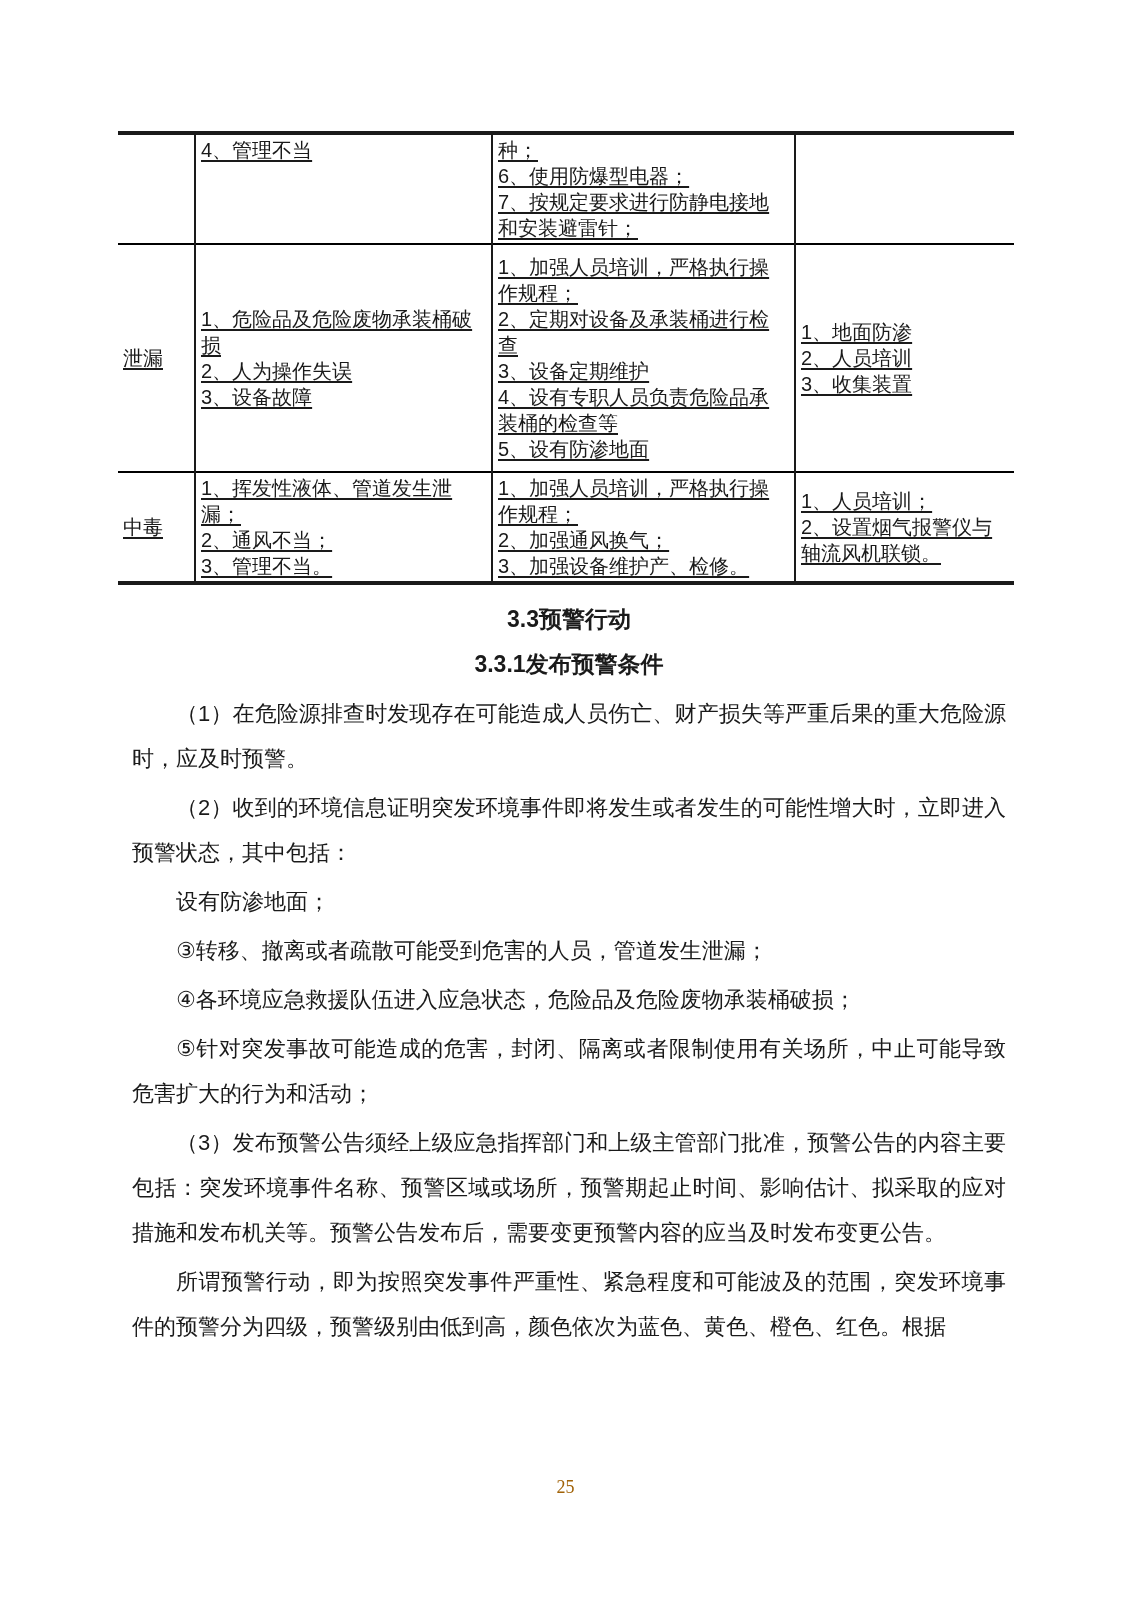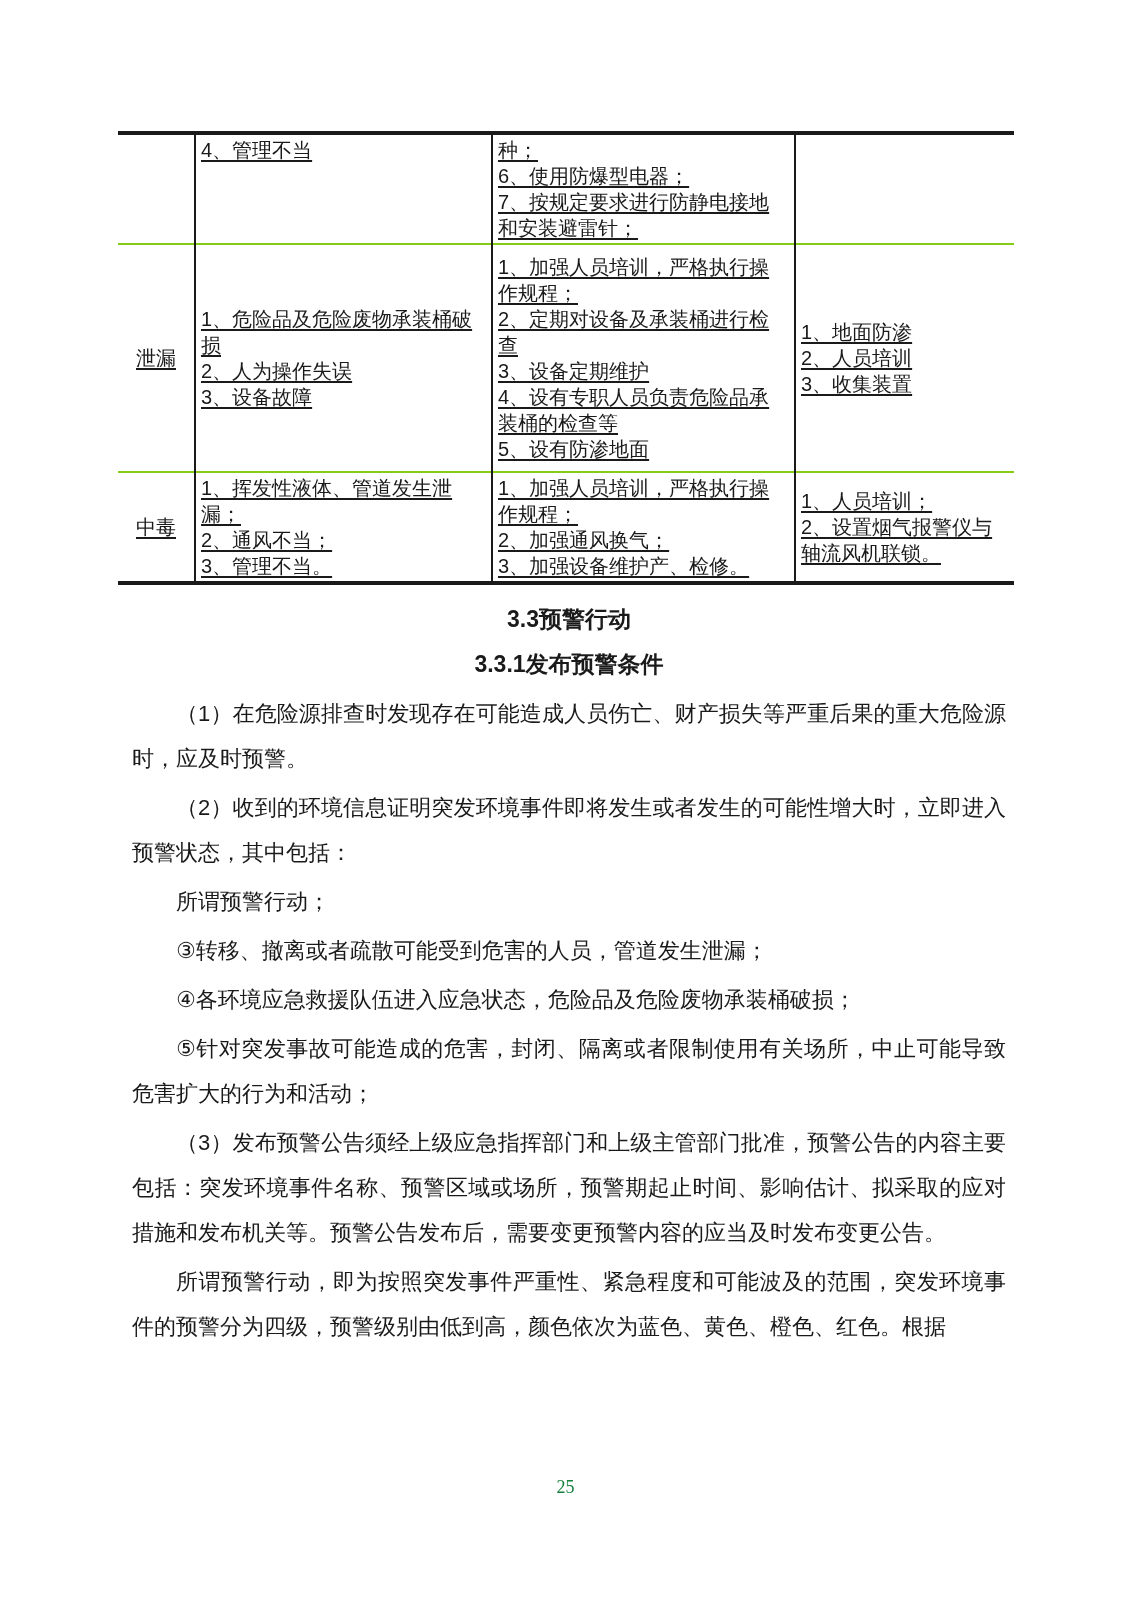--- a/index.html
+++ b/index.html
@@ -29,34 +29,34 @@
   .hazard-table col.col-type       { width: 77px;  }
   .hazard-table col.col-causes     { width: 297px; }
   .hazard-table col.col-prevention { width: 303px; }
   .hazard-table col.col-emergency  { width: 219px; }
 
   .hazard-table td {
     padding: 2px 5px;
     vertical-align: middle;
     overflow: hidden;
   }
-  .hazard-table tr + tr td { border-top: 2px solid #84cc16; }
+  .hazard-table tr + tr td { border-top: 2px solid #000000; }
   .hazard-table td + td    { border-left: 2px solid #1a1a1a; }
   .hazard-table tr.row-cont td { vertical-align: top; }
   .hazard-table tr.row-1 { height: 109px; margin-top: 8px; }
   .hazard-table tr.row-2 { height: 228px; }
   .hazard-table tr.row-3 { height: 108px; }
 
   .cell-text {
     white-space: pre-line;
     text-decoration: underline;
     text-decoration-thickness: 1.5px;
     text-underline-offset: 3px;
   }
-  .cell-type { text-align: center; }
+  .cell-type { }
 
   
   .doc-body {
     position: absolute;
     left: 128px;
     top: 597px;
     width: 882px;
     font-size: 22px;
     line-height: 45px;
     text-align: justify;
@@ -75,21 +75,21 @@
 
   
   .page-number {
     position: absolute;
     top: 1477px;
     left: 0;
     width: 100%;
     text-align: center;
     font-family: "Liberation Serif", "DejaVu Serif", serif;
     font-size: 18px;
-    color: #15803d;
+    color: #a16207;
   }
 </style>
 </head>
 <body>
 
 <div class="page">
 
   <table class="hazard-table">
     <colgroup>
       <col class="col-type">
@@ -156,21 +156,21 @@
         </td>
       </tr>
     </tbody>
   </table>
 
   <div class="doc-body">
     <h3>3.3预警行动</h3>
     <h4>3.3.1发布预警条件</h4>
     <p>（1）在危险源排查时发现存在可能造成人员伤亡、财产损失等严重后果的重大危险源时，应及时预警。</p>
     <p>（2）收到的环境信息证明突发环境事件即将发生或者发生的可能性增大时，立即进入预警状态，其中包括：</p>
-    <p>所谓预警行动；</p>
+    <p>设有防渗地面；</p>
     <p>③转移、撤离或者疏散可能受到危害的人员，管道发生泄漏；</p>
     <p>④各环境应急救援队伍进入应急状态，危险品及危险废物承装桶破损；</p>
     <p>⑤针对突发事故可能造成的危害，封闭、隔离或者限制使用有关场所，中止可能导致危害扩大的行为和活动；</p>
     <p>（3）发布预警公告须经上级应急指挥部门和上级主管部门批准，预警公告的内容主要包括：突发环境事件名称、预警区域或场所，预警期起止时间、影响估计、拟采取的应对措施和发布机关等。预警公告发布后，需要变更预警内容的应当及时发布变更公告。</p>
     <p>所谓预警行动，即为按照突发事件严重性、紧急程度和可能波及的范围，突发环境事件的预警分为四级，预警级别由低到高，颜色依次为蓝色、黄色、橙色、红色。根据</p>
   </div>
 
   <div class="page-number">25</div>
 
 </div>

